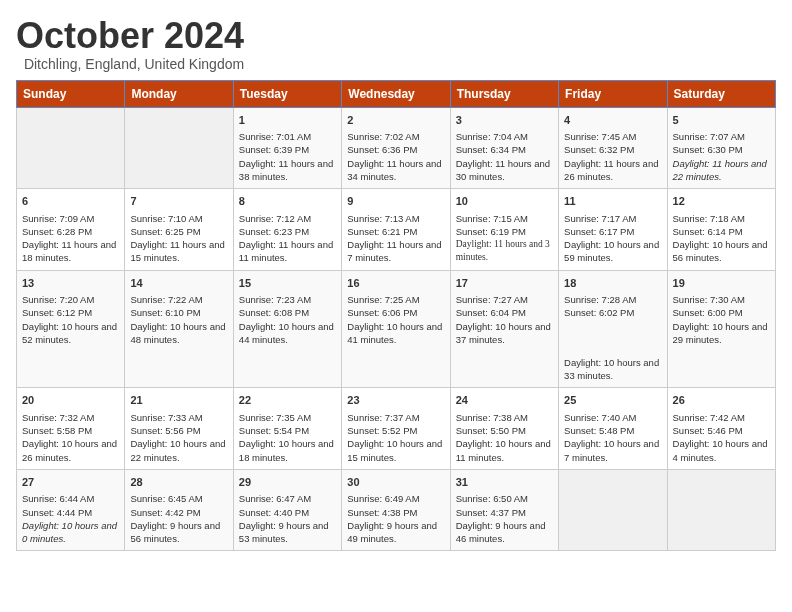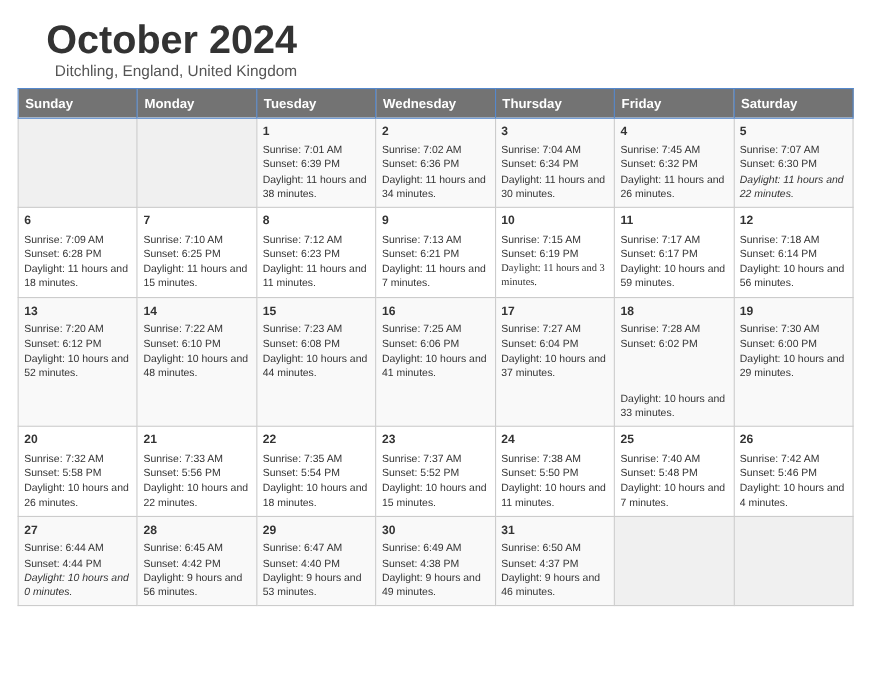--- a/index.html
+++ b/index.html
@@ -33,39 +33,38 @@
       color: #4a90d9;
       line-height: 1;
     }
     .logo-icon {
       width: 24px;
       height: 20px;
       margin-left: 2px;
     }
     .title-block {
       text-align: right;
-      margin-left: 26px;
     }
     .month-title {
       font-size: 36px;
       font-weight: bold;
       color: #333;
       line-height: 1.1;
     }
     .subtitle {
       font-size: 14px;
       color: #555;
     }
     table {
       width: 100%;
       border-collapse: collapse;
       font-size: 10px;
     }
     thead tr th {
-      background-color: #737373;
+      background-color: #c2410c;
       color: #fff;
       text-align: left;
       padding: 6px 6px;
       font-size: 12px;
       font-weight: bold;
       border: 1px solid #5588cc;
     }
     tbody tr td {
       vertical-align: top;
       padding: 5px 5px;

